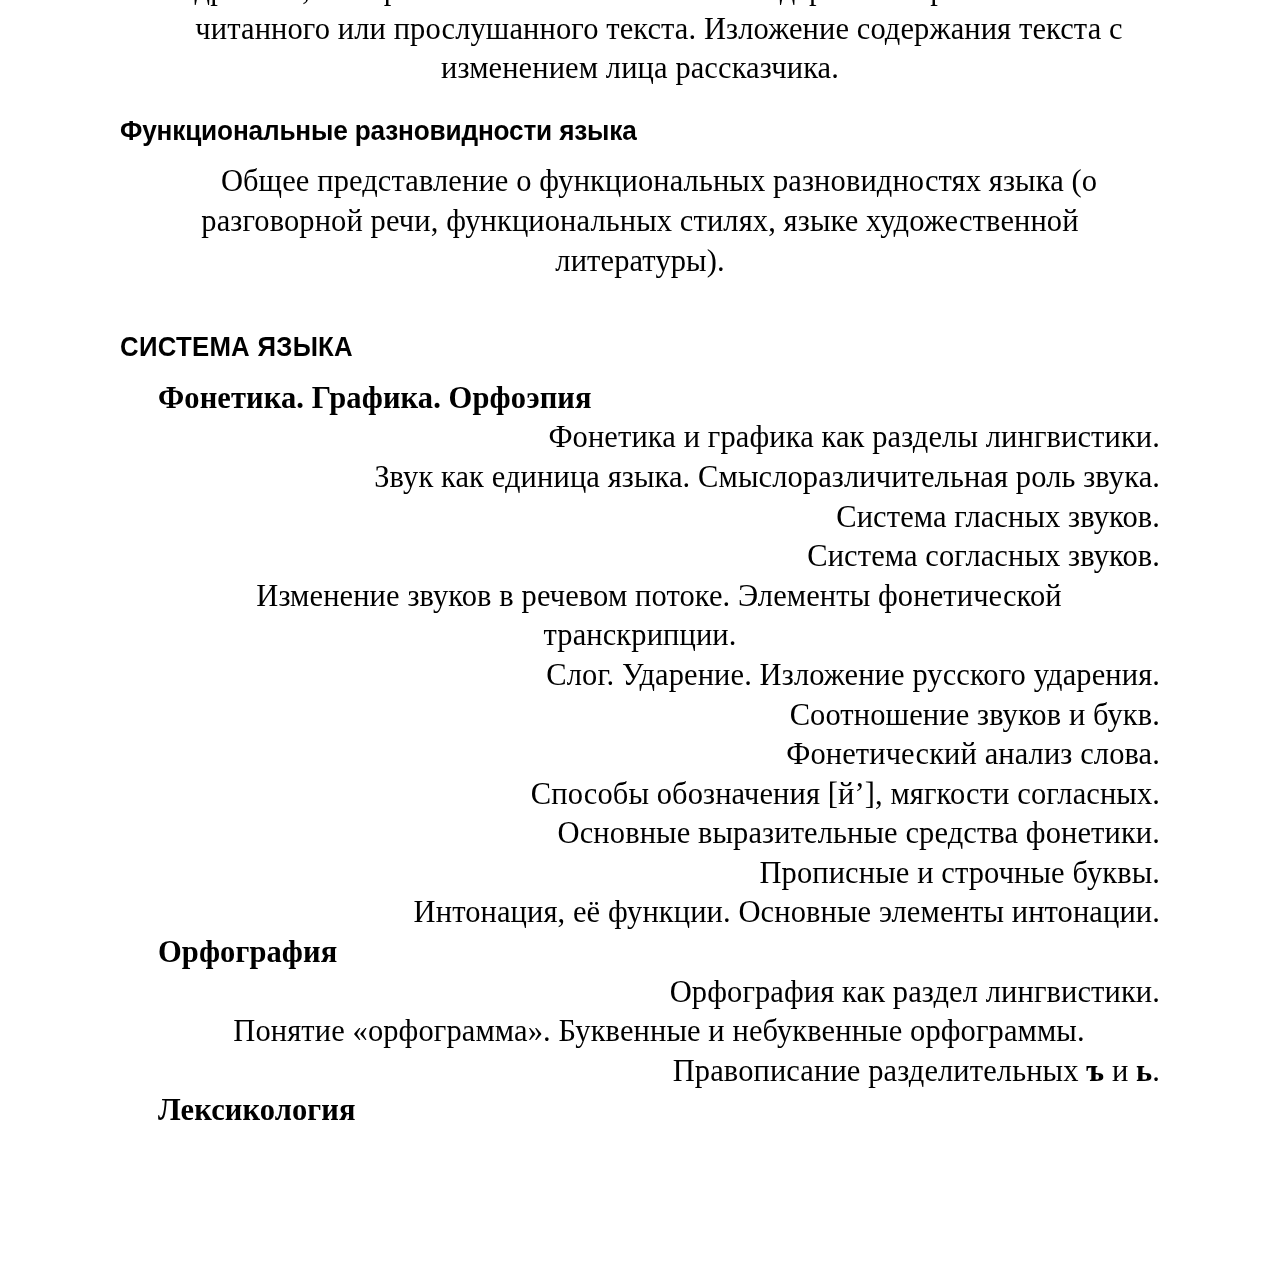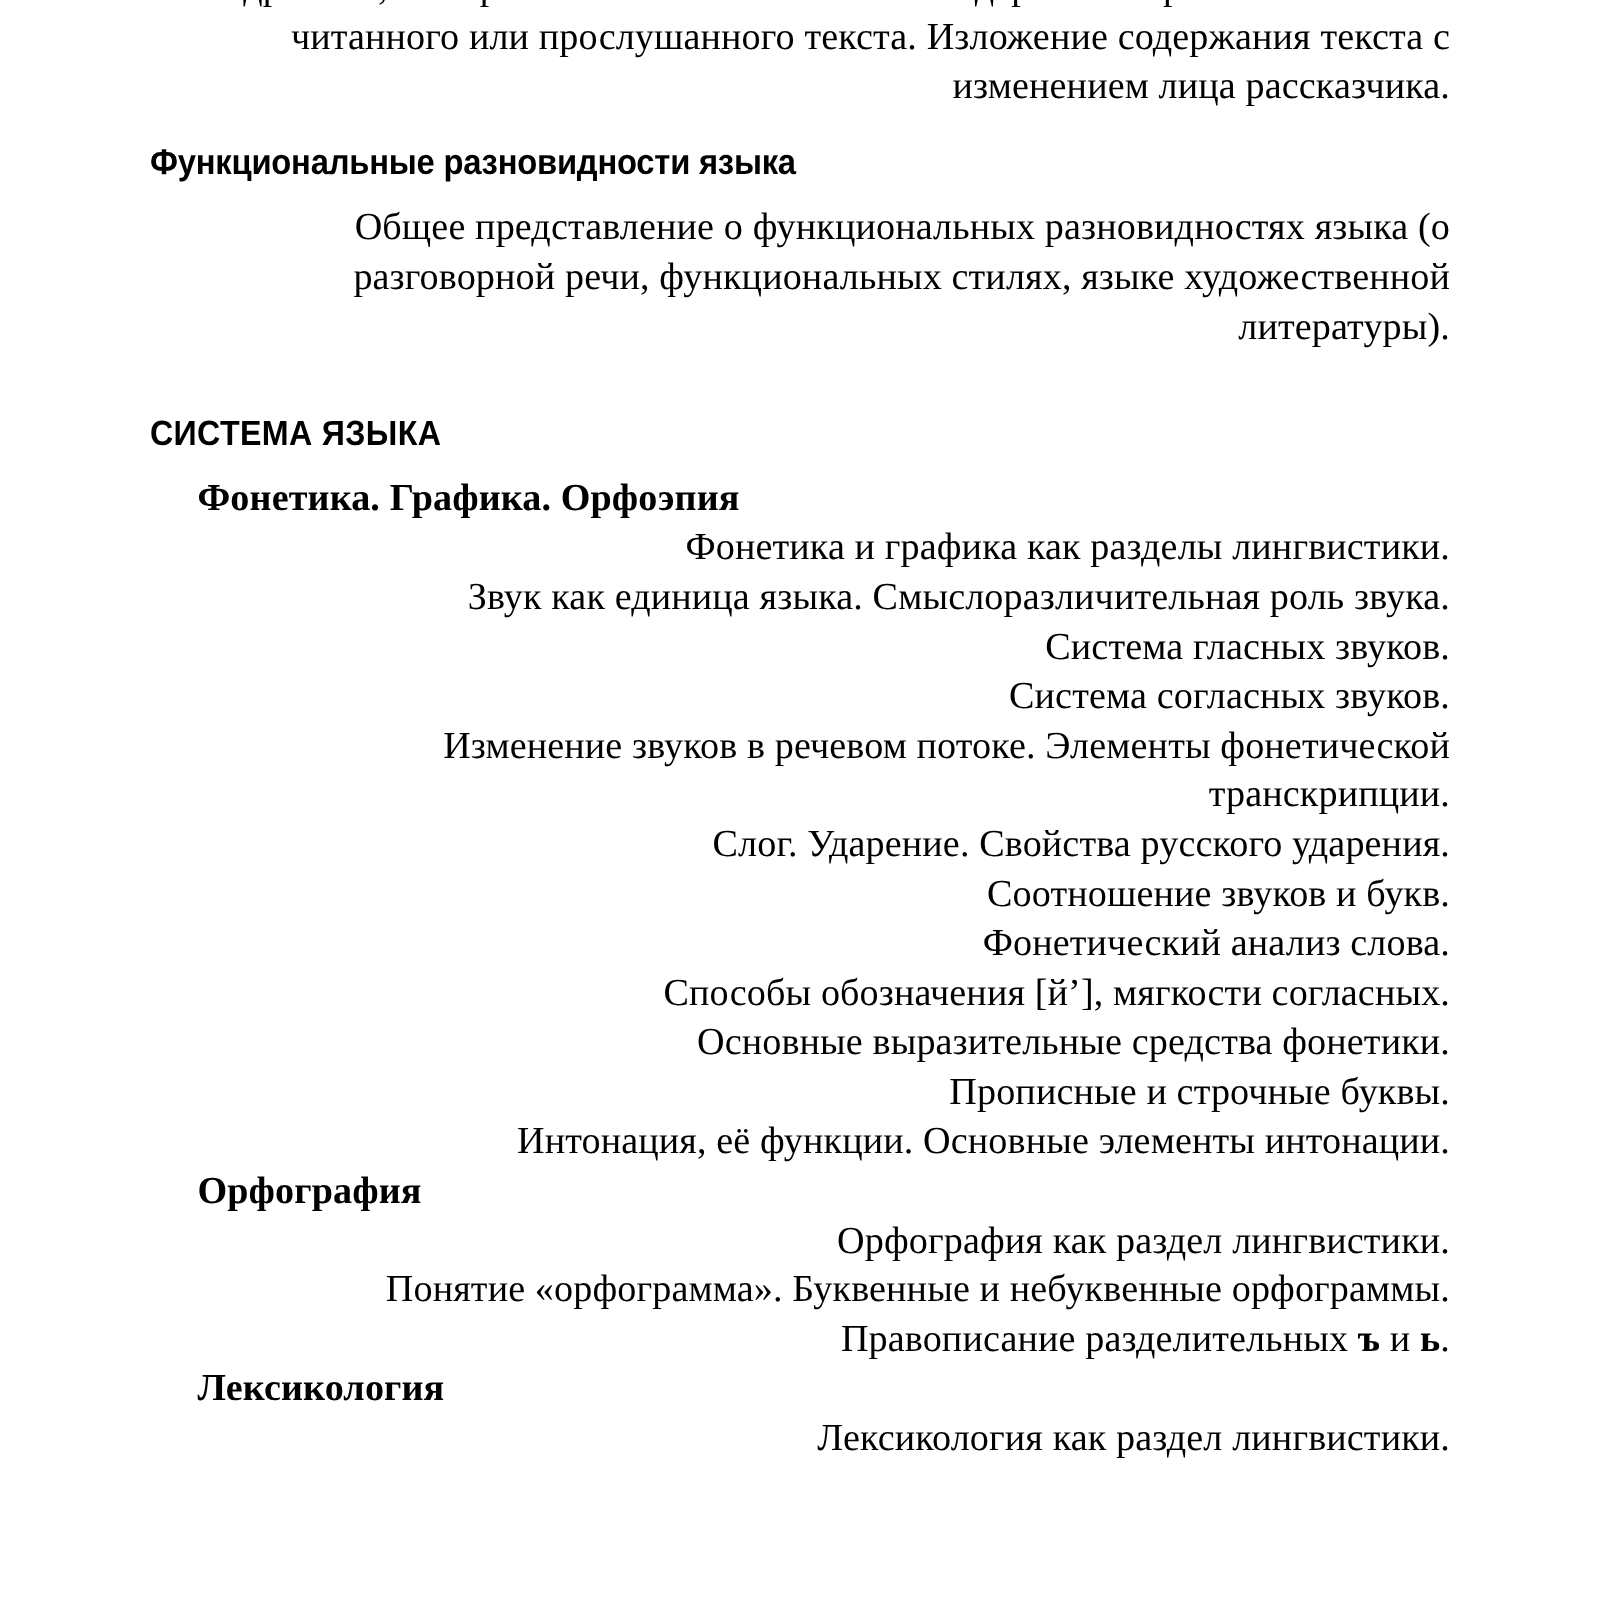--- a/index.html
+++ b/index.html
@@ -35,21 +35,21 @@
   .para {
     font-size: 30.5px;
     line-height: 39.6px;
     text-align: justify;
     text-justify: inter-word;
     margin: 0;
     text-indent: 38px;
     letter-spacing: 0.1px;
   }
   .para.last-left {
-    text-align: right;
+    text-align: center;
   }
   
   .line {
     font-size: 30.5px;
     line-height: 39.6px;
     margin: 0;
     padding-left: 38px;
     text-align: right;
     white-space: nowrap;
     letter-spacing: 0.1px;
@@ -117,34 +117,33 @@
 
     <h3 class="head-serif">Фонетика. Графика. Орфоэпия</h3>
 
     <p class="line">Фонетика и графика как разделы лингвистики.</p>
     <p class="line">Звук как единица языка. Смыслоразличительная роль звука.</p>
     <p class="line">Система гласных звуков.</p>
     <p class="line">Система согласных звуков.</p>
 
     <p class="para last-left">Изменение звуков в речевом потоке. Элементы фонетической транскрипции.</p>
 
-    <p class="line">Слог. Ударение. Свойства русского ударения.</p>
+    <p class="line">Слог. Ударение. Изложение русского ударения.</p>
     <p class="line">Соотношение звуков и букв.</p>
     <p class="line">Фонетический анализ слова.</p>
     <p class="line">Способы обозначения [й’], мягкости согласных.</p>
     <p class="line">Основные выразительные средства фонетики.</p>
     <p class="line">Прописные и строчные буквы.</p>
     <p class="line">Интонация, её функции. Основные элементы интонации.</p>
 
     <h3 class="head-serif">Орфография</h3>
 
     <p class="line">Орфография как раздел лингвистики.</p>
 
     <p class="para last-left">Понятие «орфограмма». Буквенные и небуквенные орфограммы.</p>
 
     <p class="line"><span>Правописание разделительных </span><b class="hard">ъ</b><span> и </span><b class="hard">ь</b><span>.</span></p>
 
     <h3 class="head-serif">Лексикология</h3>
 
-    <p class="line">Лексикология как раздел лингвистики.</p>
 
   </div>
 </div>
 
 </body></html>

